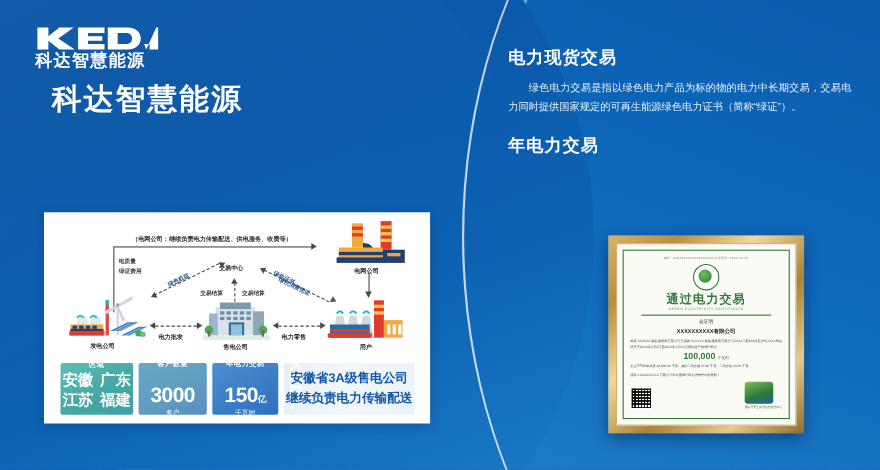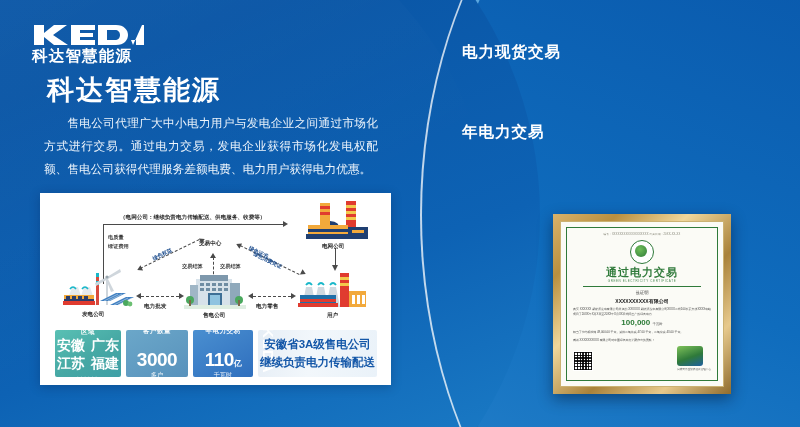--- a/index.html
+++ b/index.html
@@ -214,21 +214,20 @@
     <svg class="logo-mark" width="112" height="22" viewBox="0 0 112 22">
       <path d="M2,1 L12,1 L12,9 L22,1 L35,1 L21,11 L36,21 L22,21 L12,13 L12,21 L2,21 Z" fill="#ffffff"></path>
       <path d="M39,1 L63,1 L63,6 L48,6 L48,9 L61,9 L61,13 L48,13 L48,16 L63,16 L63,21 L39,21 Z" fill="#ffffff"></path>
       <path d="M66,1 L84,1 C92,1 96,6 96,11 C96,16 92,21 84,21 L66,21 Z M75,6 L75,16 L83,16 C86,16 88,14 88,11 C88,8 86,6 83,6 Z" fill="#ffffff"></path>
       <path d="M101,21 L110,1 L112,1 L112,21 L104,21 L104,16 L99,16 Z" fill="#ffffff"></path>
     </svg>
     <div class="logo-cn">科达智慧能源</div>
   </div>
 
   <div class="headline">科达智慧能源</div>
-  <div class="lead">售电公司代理广大中小电力用户与发电企业之间通过市场化方式进行交易。通过电力交易，发电企业获得市场化发电权配额、售电公司获得代理服务差额电费、电力用户获得电力优惠。</div>
 
   <div class="card">
 
     <div class="diagram">
 
       <div class="d-label cap" style="left:80px;top:21px;">（电网公司：继续负责电力传输配送、供电服务、收费等）</div>
       <div class="d-vert" style="left:63px;top:31px;height:60px;"></div>
       <div class="d-arrow" style="left:63px;top:31px;width:182px;"></div>
       <div class="ah" style="left:243px;top:28px;border-left:5px solid #4a4a4a;border-top:3px solid transparent;border-bottom:3px solid transparent;"></div>
 
@@ -402,36 +401,37 @@
 
       <div class="stat s2">
         <div class="stat-cap">客户数量</div>
         <div class="stat-big">3000</div>
         <div class="stat-sub">多户</div>
       </div>
 
       <div class="stat s3">
         <div class="stat-cap">年电力交易</div>
         <div class="stat-big">
-          <span>110</span><span class="unit">亿</span>
+          <span>150</span><span class="unit">亿</span>
         </div>
         <div class="stat-sub">千瓦时</div>
       </div>
 
       <div class="stat s4">
         <div class="s4-wm">KEDA</div>
         <div class="s4-lines">
           <div>安徽省3A级售电公司</div>
           <div>继续负责电力传输配送</div>
         </div>
       </div>
     </div>
   </div>
 
   <div class="r-h" style="left:462px;top:42px;">电力现货交易</div>
+  <div class="r-p" style="left:462px;top:72px;width:312px;">绿色电力交易是指以绿色电力产品为标的物的电力中长期交易，交易电力同时提供国家规定的可再生能源绿色电力证书（简称“绿证”）。</div>
 
   <div class="r-h" style="left:462px;top:122px;">年电力交易</div>
 
   <div class="cert-wrap">
     <div class="cert-frame">
       <div class="cert-inner">
         <div class="cert-page">
           <div class="cert-micro">编号：XXXXXXXXXXXXXXXXXXX    出具日期：20XX-XX-XX</div>
           <div class="cert-seal"></div>
           <div class="cert-title">通过电力交易</div>

